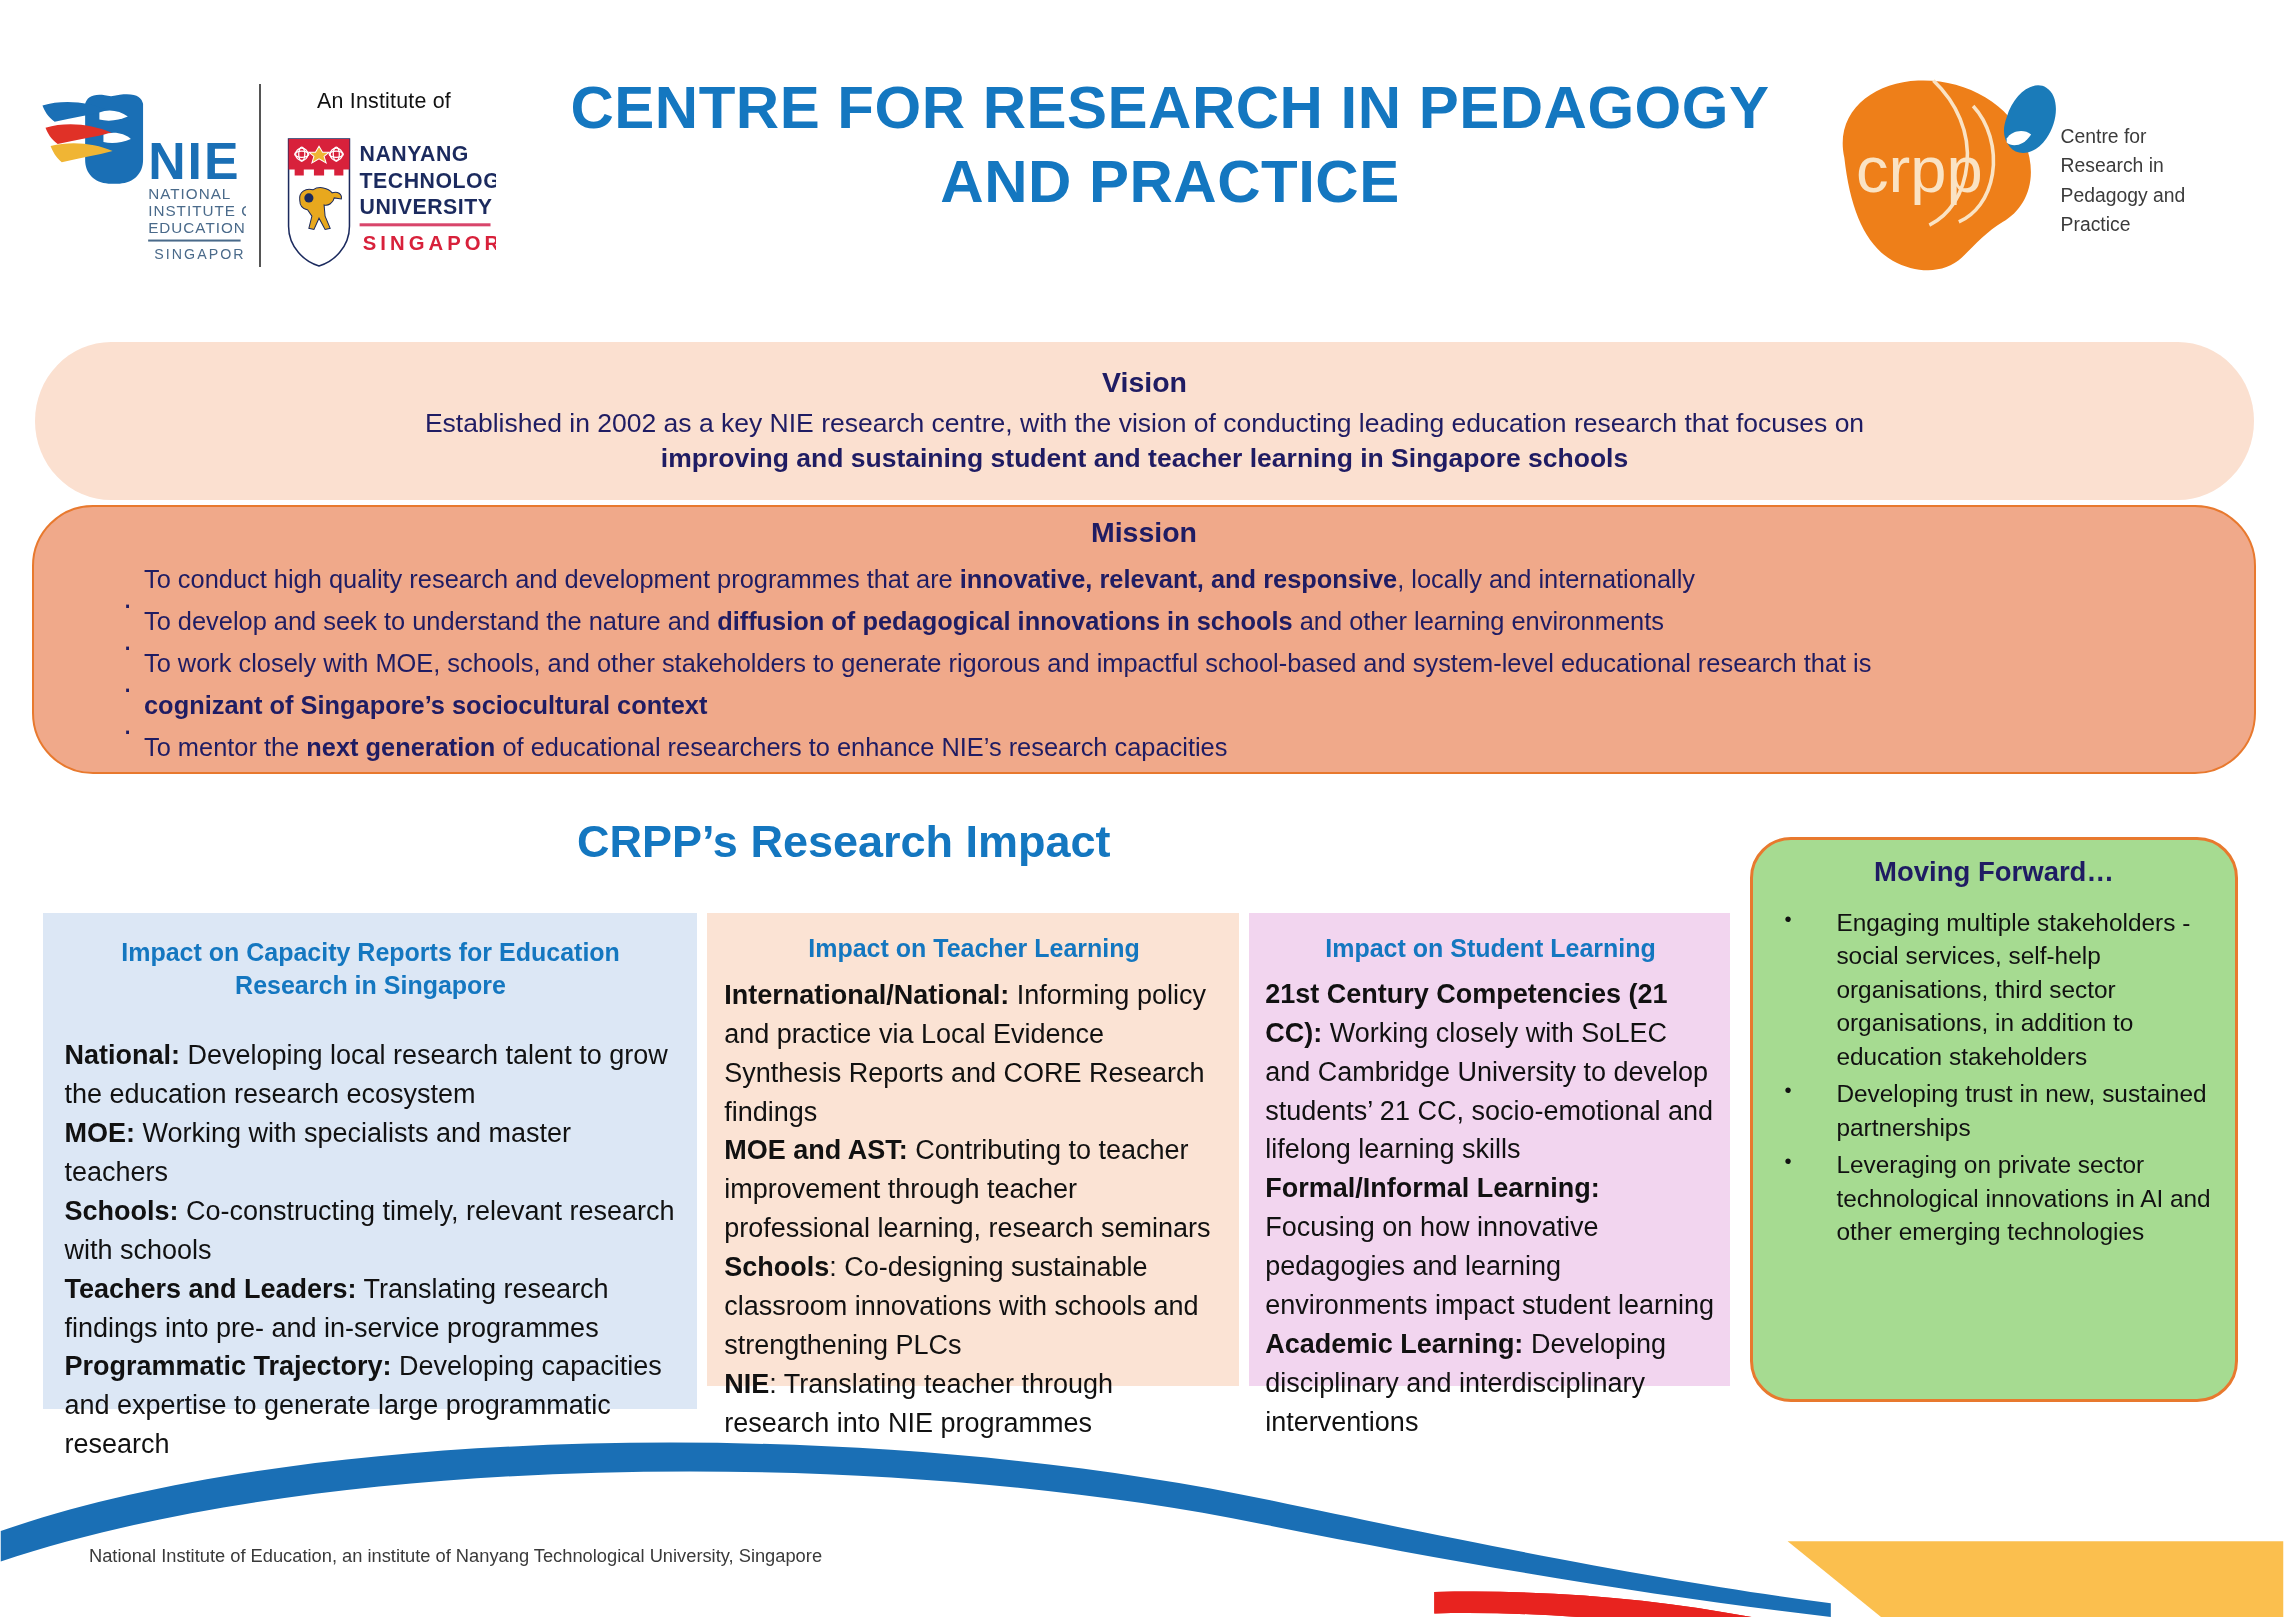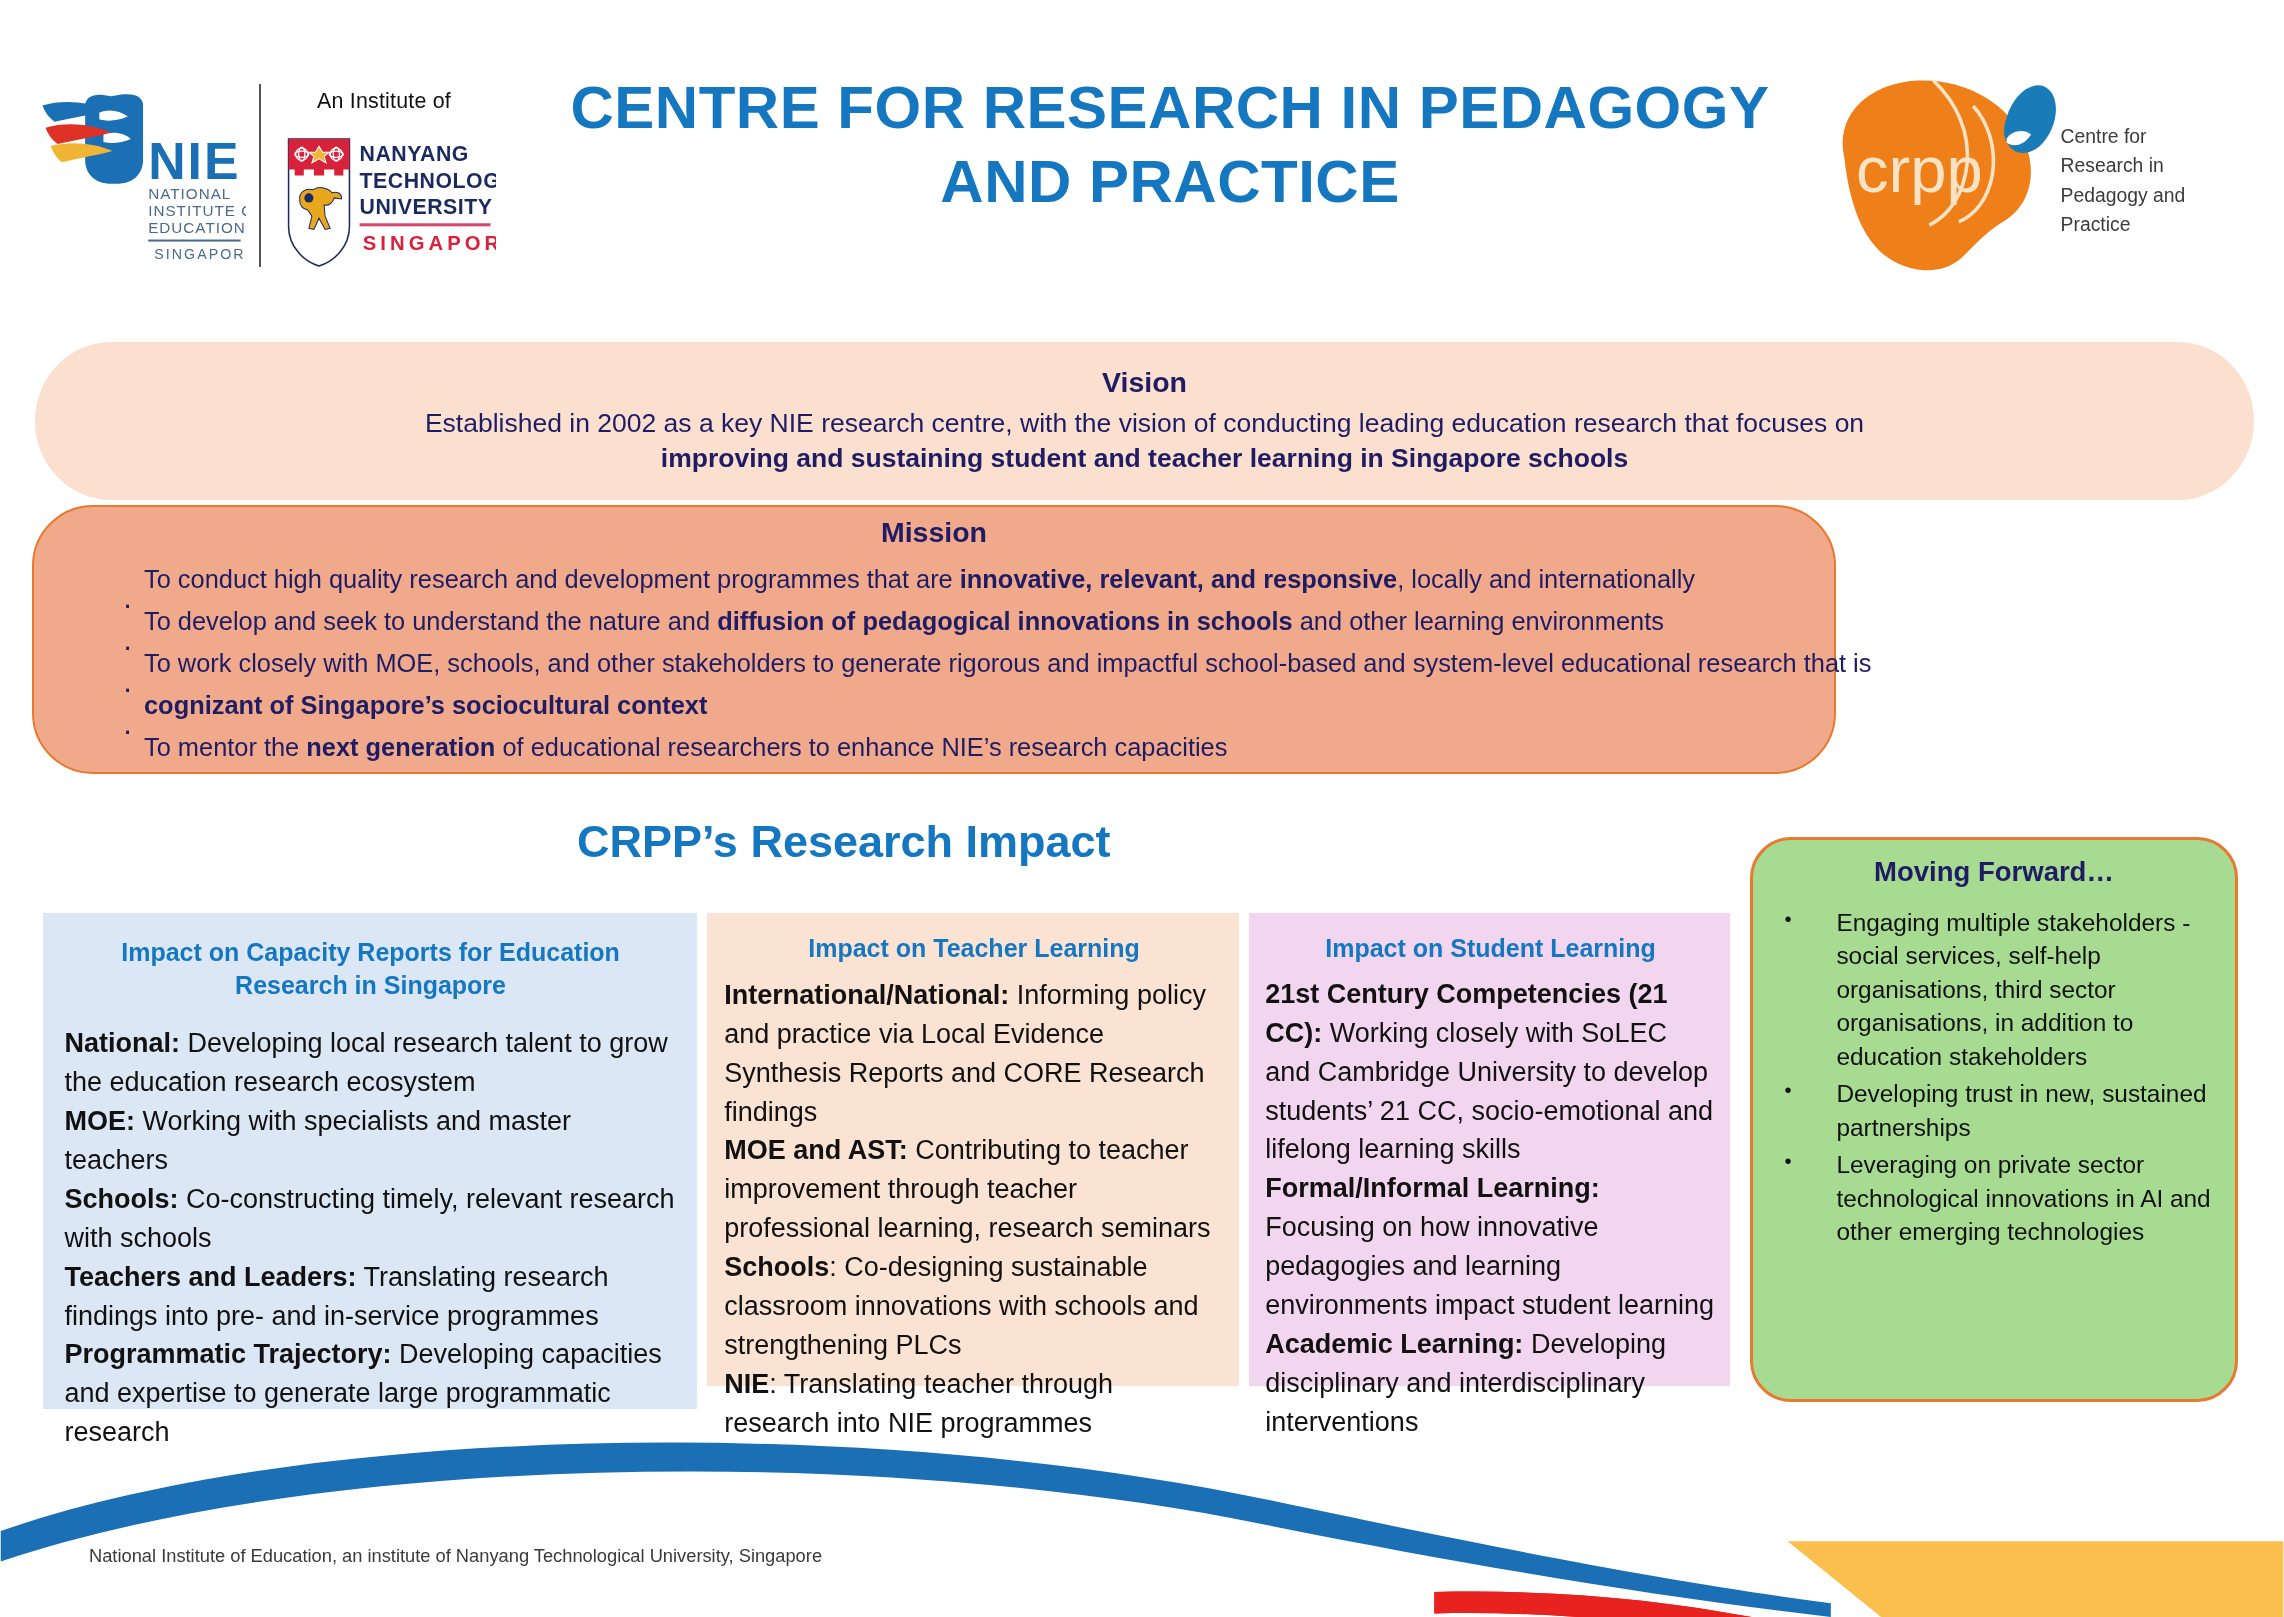--- a/index.html
+++ b/index.html
@@ -33,21 +33,21 @@
   }
   .vision-inner { position:absolute; left:0; top:0; width:100%; height:100%;
                   display:flex; flex-direction:column; align-items:center;
                   justify-content:center; }
   .vision-title { font-size:28.5px; font-weight:bold; color:#1F1C63; margin-bottom:6.1px; }
   .vision-l1 { font-size:26.5px; color:#1F1C63; line-height:1.32; text-align:center; }
   .vision-l2 { font-size:26.5px; font-weight:bold; color:#1F1C63; line-height:1.32; text-align:center; }
 
   
   .mission-box {
-    position:absolute; left:32px; top:505px; width:1804px; height:269px;
+    position:absolute; left:32px; top:505px; width:2224px; height:269px;
     background:#F0A98A; border:2.5px solid #E8792E; border-radius:61px/61px;
   }
   .mission-title { position:absolute; left:0; top:9.2px; width:100%; text-align:center;
                    font-size:28.5px; font-weight:bold; color:#1F1C63; }
   .mission-list { position:absolute; left:66px; top:52px; width:2126px; }
   .m-row { position:relative; min-height:42px; }
   .m-bullet { position:absolute; left:22.4px; top:-12.2px; font-size:30.5px; line-height:1;
               color:#1F1C63; }
   .m-text { margin-left:44px; font-size:25.4px; color:#1F1C63; line-height:1.62;
             white-space:nowrap; }
@@ -59,21 +59,21 @@
 
   
   .col { position:absolute; }
   .col-title { font-size:25px; font-weight:bold; color:#1477C0; text-align:center;
                line-height:1.3; }
   .col-body { font-size:27px; color:#111; line-height:1.44; }
   .col-body b { font-weight:bold; }
 
   .col1 { left:43px; top:913px; width:654px; height:496px; background:#DCE7F5;
           padding:23.4px 20.3px 0 21.4px; }
-  .col1 .col-body { margin-top:23px; }
+  .col1 .col-body { margin-top:35px; }
 
   .col2 { left:707px; top:913px; width:532px; height:473px; background:#FBE3D4;
           padding:19.3px 15.3px 0 17.3px; }
   .col2 .col-body { margin-top:11.2px; }
 
   .col3 { left:1249px; top:913px; width:481px; height:473px; background:#F2D5EF;
           padding:19.3px 14.2px 0 16.3px; }
   .col3 .col-body { margin-top:10.2px; }
 
   

